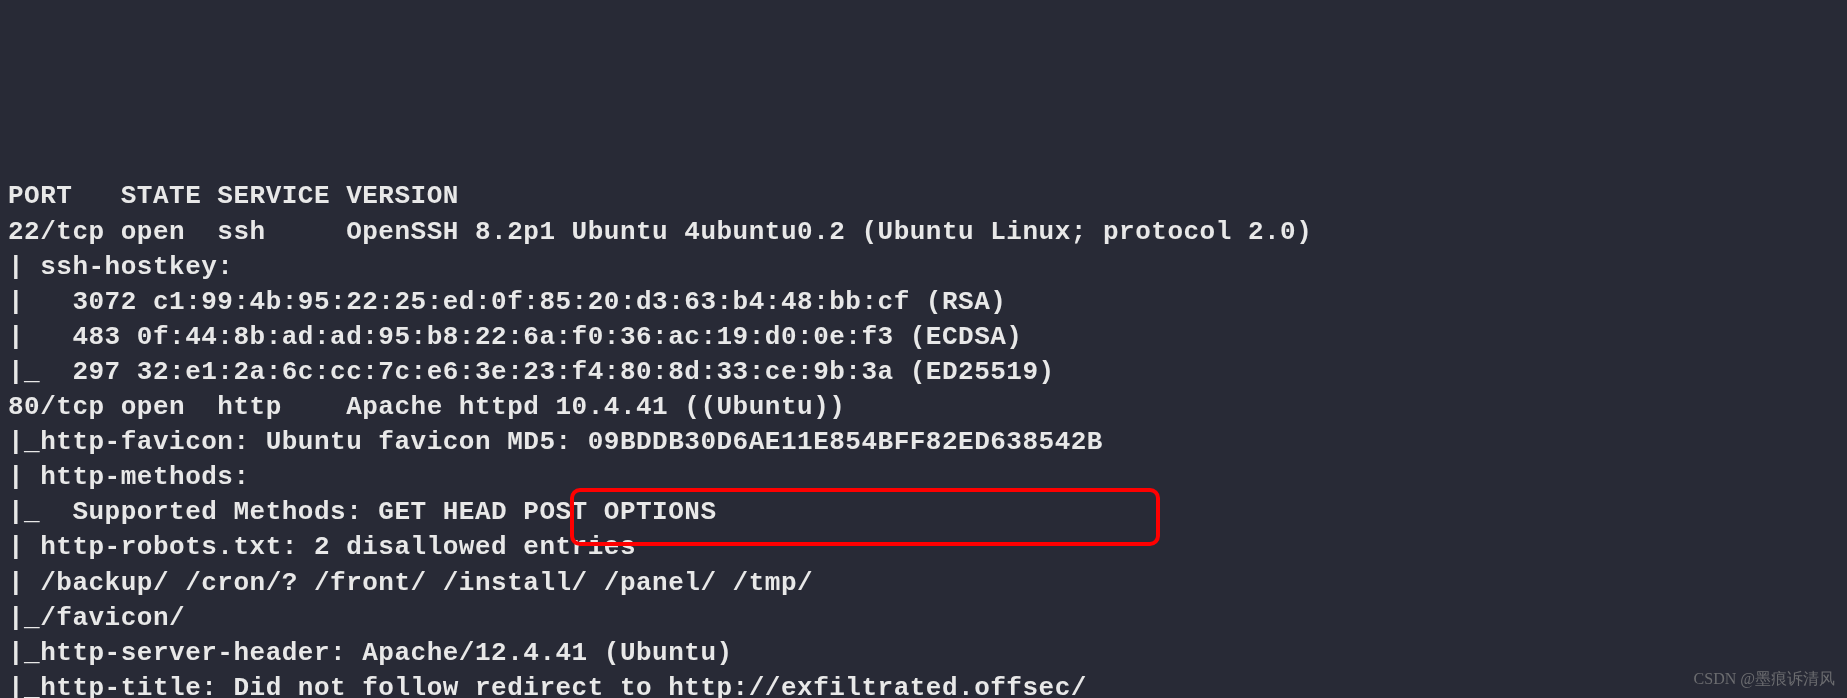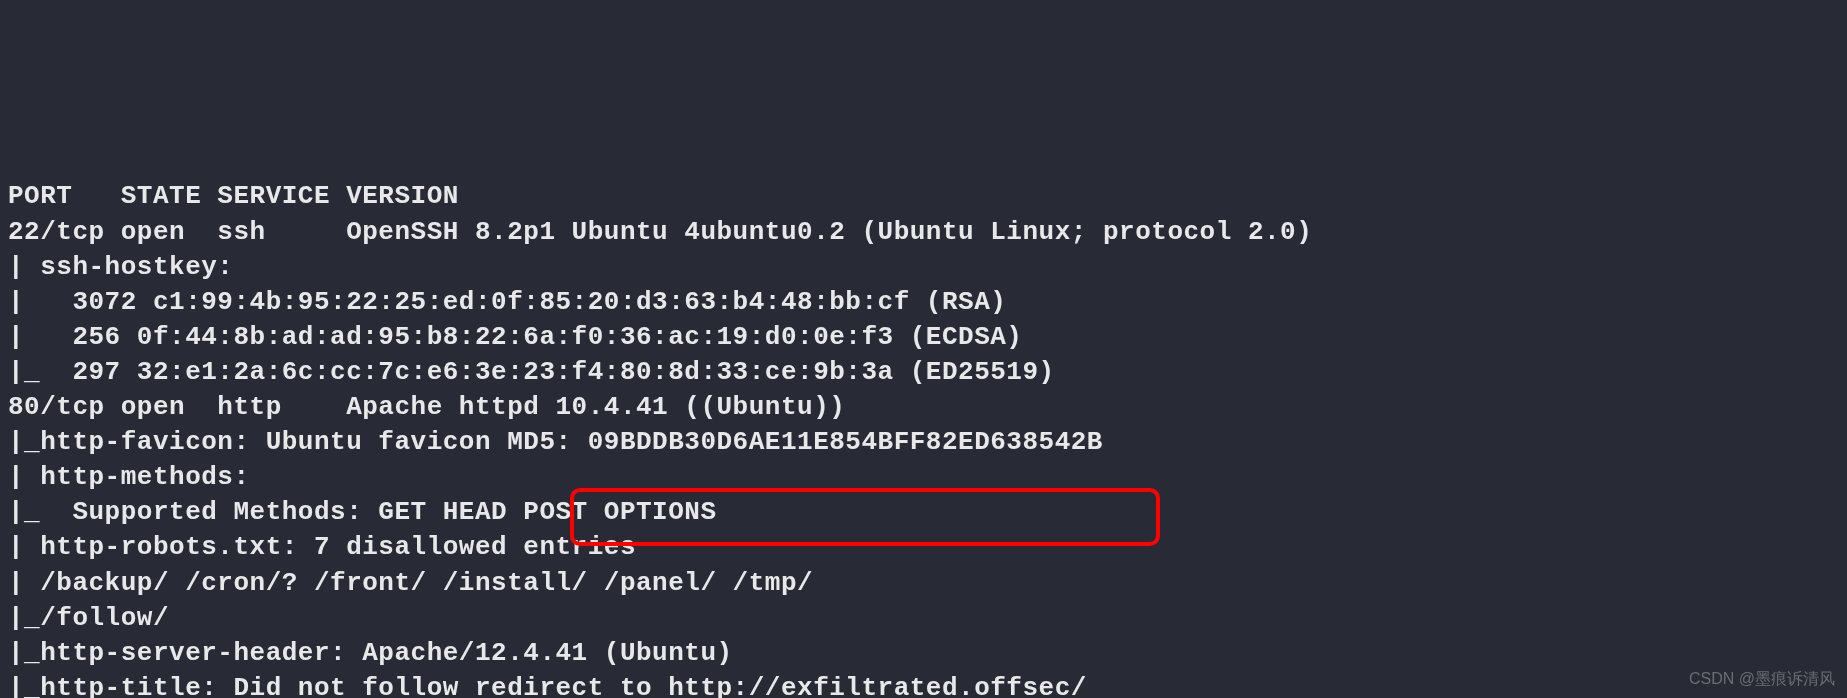--- a/index.html
+++ b/index.html
@@ -31,43 +31,43 @@
       background: transparent;
       pointer-events: none;
     }
     .watermark {
       position: absolute;
       bottom: 8px;
       right: 12px;
       font-size: 16px;
       color: #888;
       opacity: 0.7;
-      font-family: Liberation Sans, sans-serif;
+      font-family: Liberation Serif, serif;
       font-weight: normal;
     }
   </style>
 </head>
 <body>
 
 
 
 <div class="terminal-output">
 <span>PORT   STATE SERVICE VERSION</span>
 <span>22/tcp open  ssh     OpenSSH 8.2p1 Ubuntu 4ubuntu0.2 (Ubuntu Linux; protocol 2.0)</span>
 <span>| ssh-hostkey:</span>
 <span>|   3072 c1:99:4b:95:22:25:ed:0f:85:20:d3:63:b4:48:bb:cf (RSA)</span>
-<span>|   256 0f:44:8b:ad:ad:95:b8:22:6a:f0:36:ac:19:d0:0e:f3 (ECDSA)</span>
+<span>|   483 0f:44:8b:ad:ad:95:b8:22:6a:f0:36:ac:19:d0:0e:f3 (ECDSA)</span>
 <span>|_  297 32:e1:2a:6c:cc:7c:e6:3e:23:f4:80:8d:33:ce:9b:3a (ED25519)</span>
 <span>80/tcp open  http    Apache httpd 10.4.41 ((Ubuntu))</span>
 <span>|_http-favicon: Ubuntu favicon MD5: 09BDDB30D6AE11E854BFF82ED638542B</span>
 <span>| http-methods:</span>
 <span>|_  Supported Methods: GET HEAD POST OPTIONS</span>
-<span>| http-robots.txt: 7 disallowed entries</span>
+<span>| http-robots.txt: 2 disallowed entries</span>
 <span>| /backup/ /cron/? /front/ /install/ /panel/ /tmp/</span>
-<span>|_/follow/</span>
+<span>|_/favicon/</span>
 <span>|_http-server-header: Apache/12.4.41 (Ubuntu)</span>
 <span>|_http-title: Did not follow redirect to http://exfiltrated.offsec/</span>
 
 </div>
 
 <div class="highlight-box" style="top: 488px; left: 570px; width: 590px; height: 58px;"></div>
 
 <div class="watermark">CSDN @墨痕诉清风</div>
 
 

